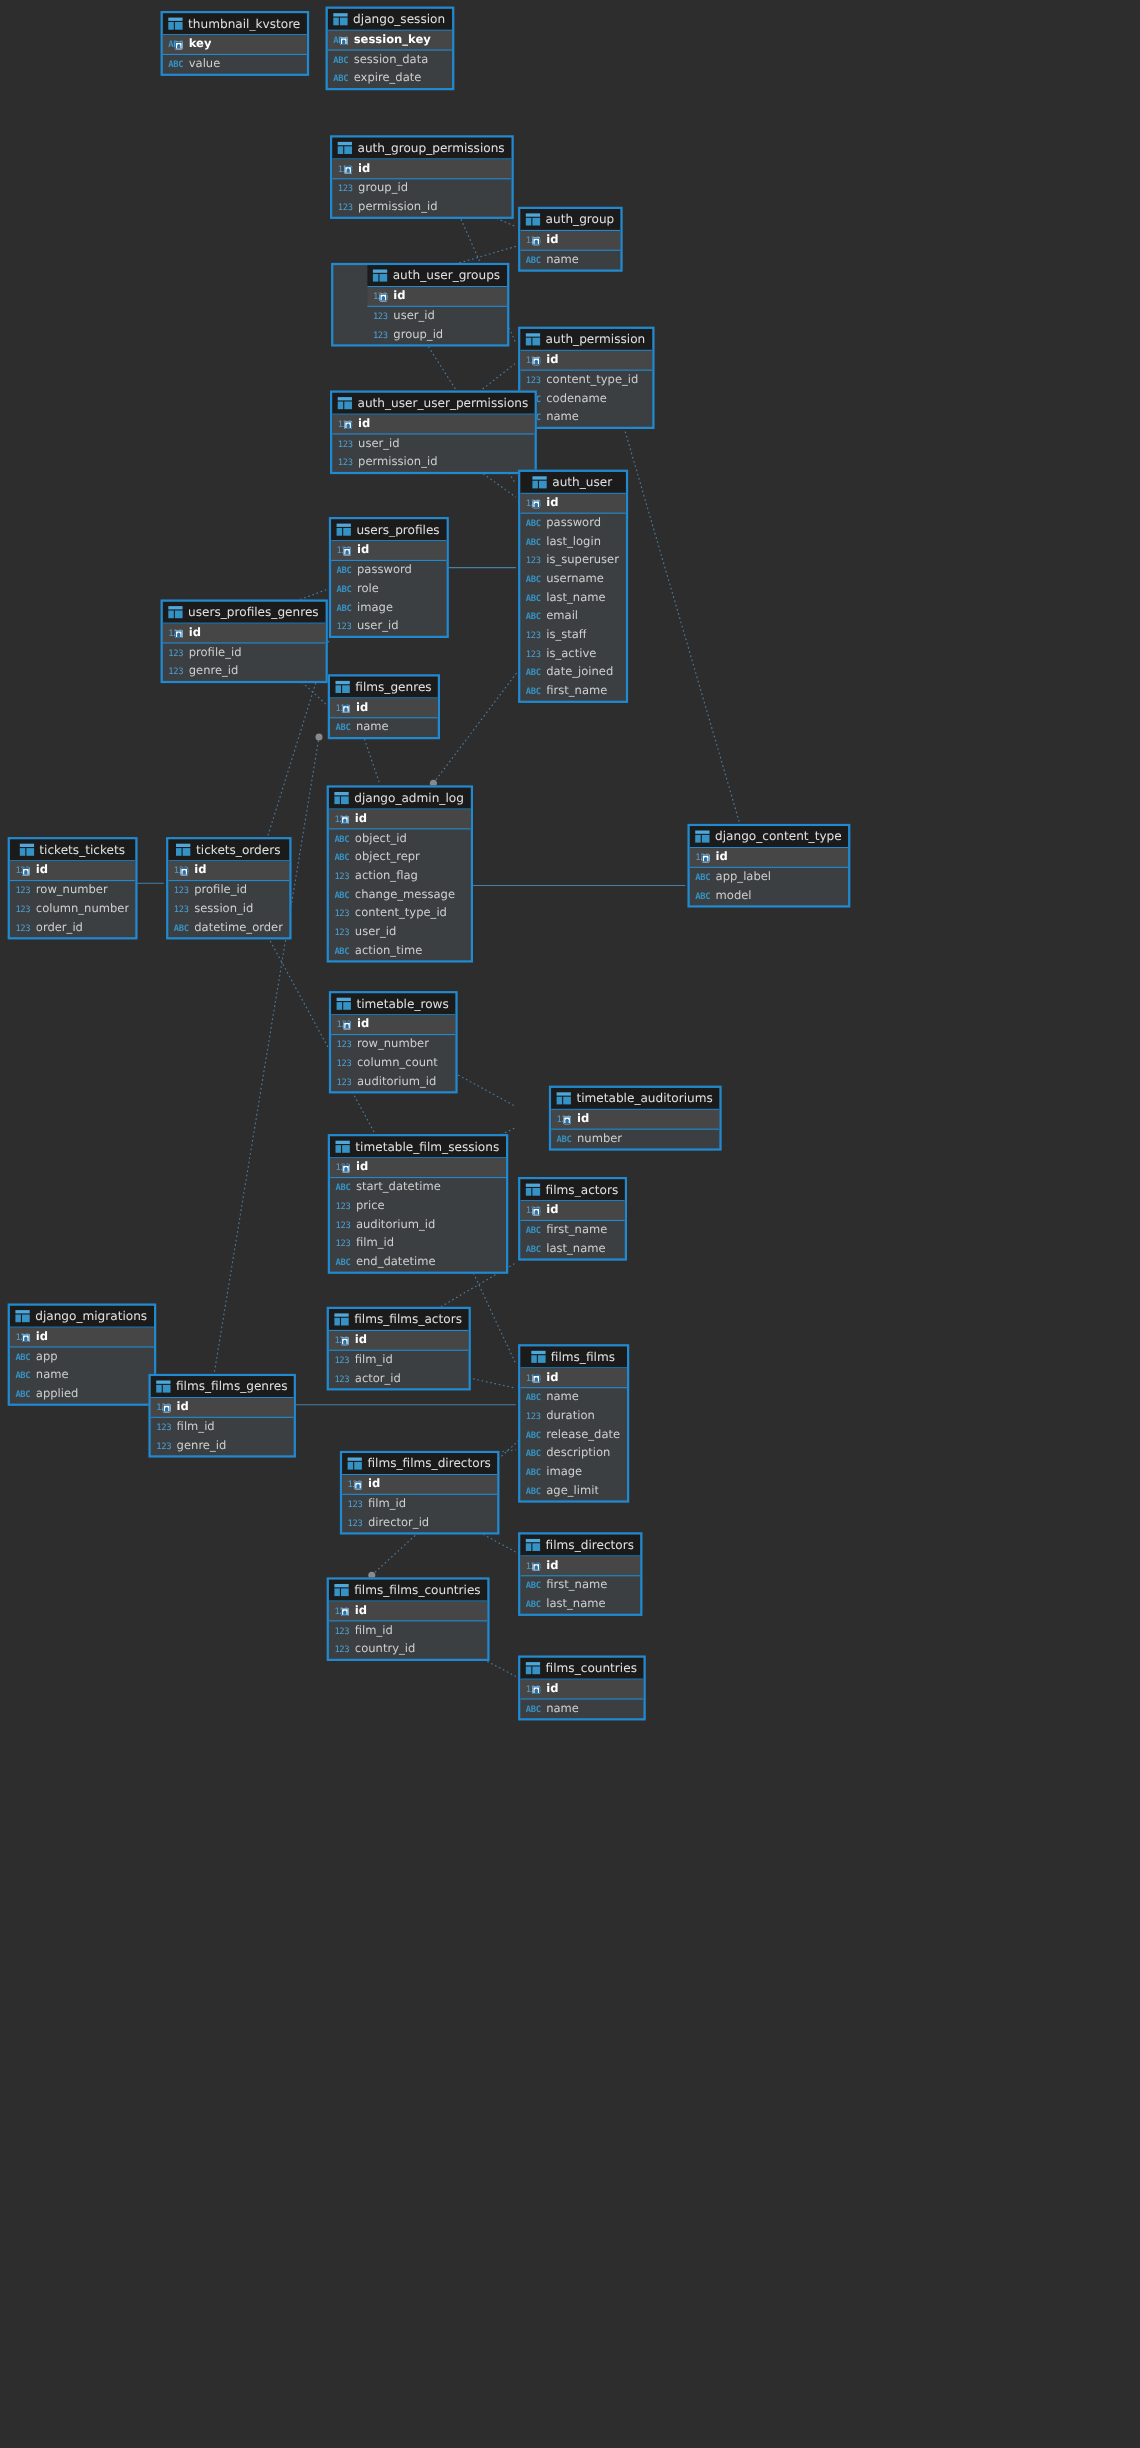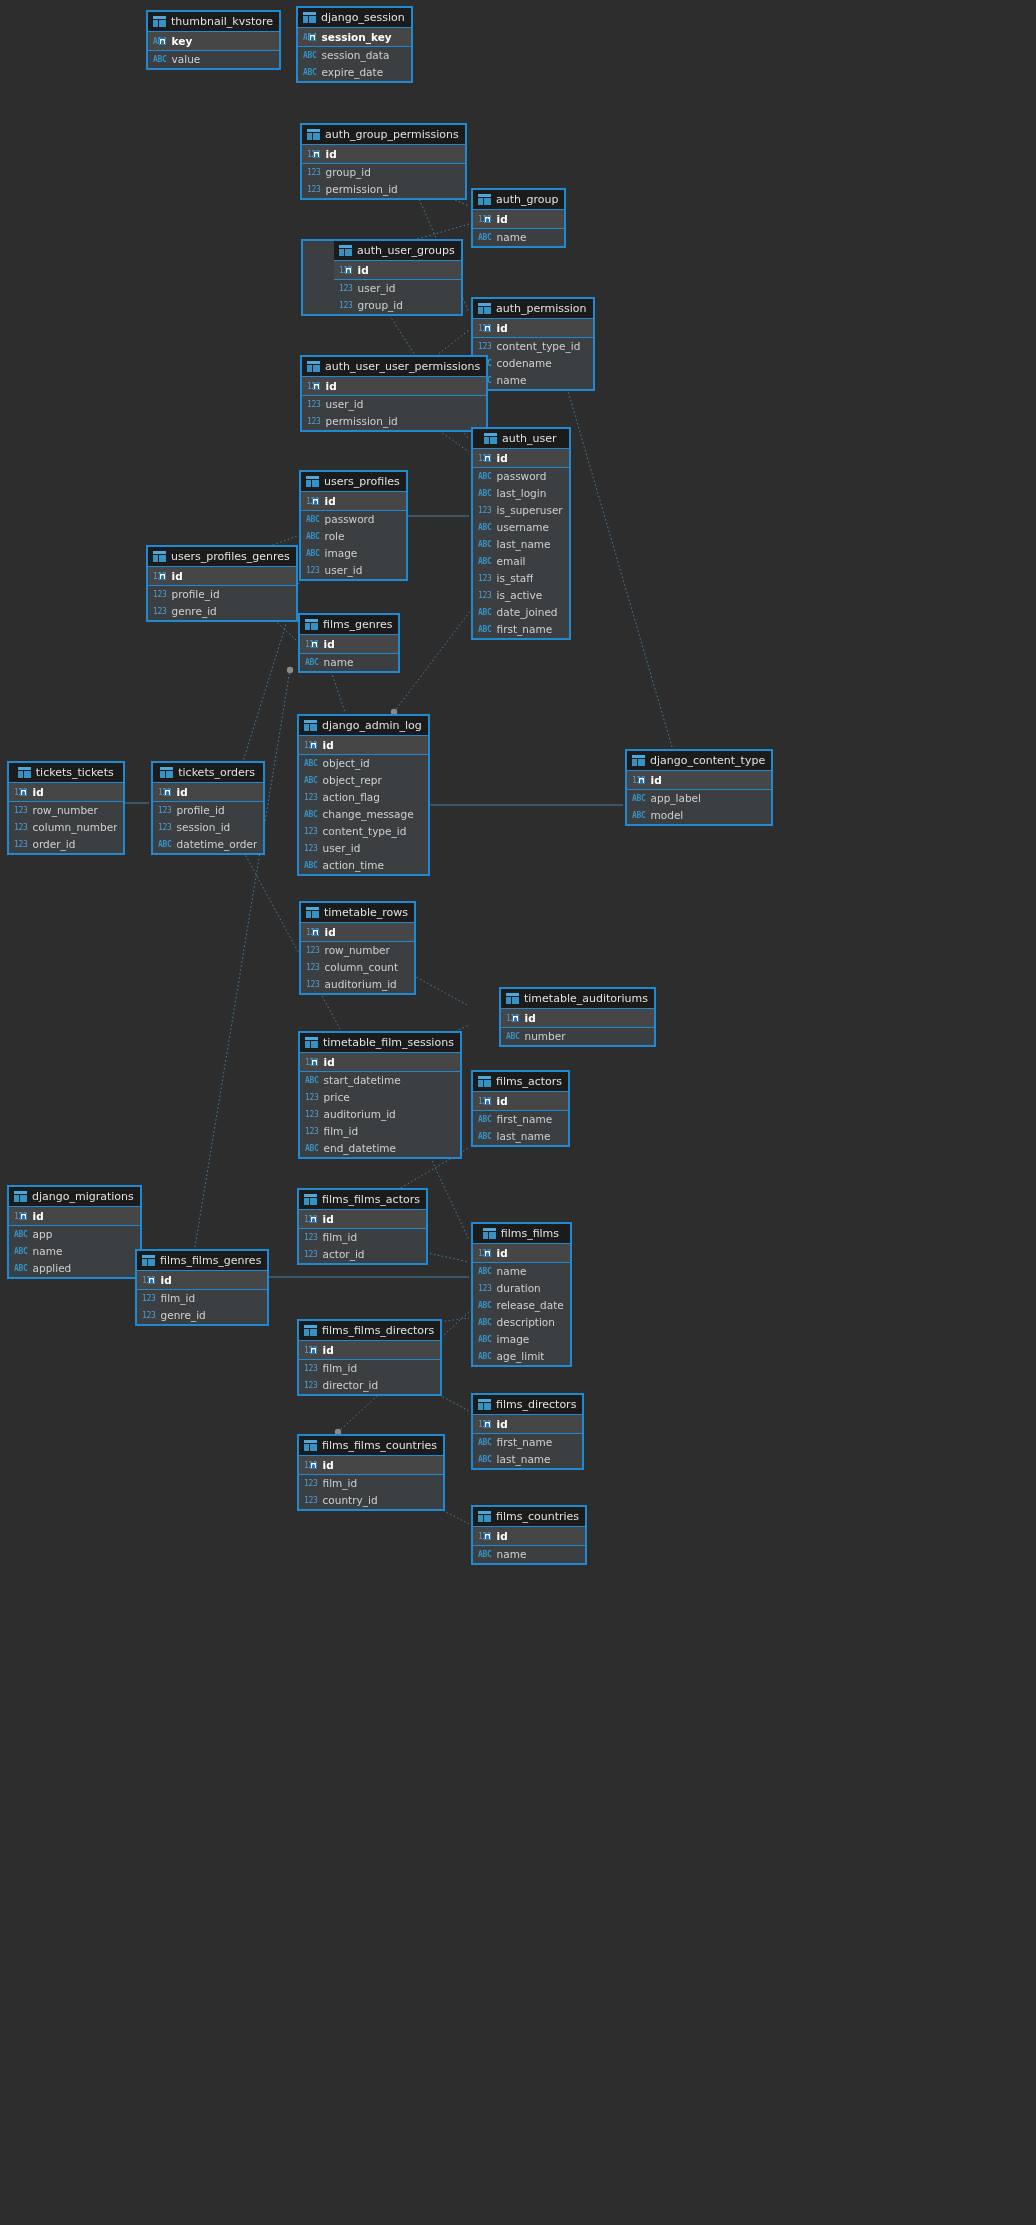--- a/index.html
+++ b/index.html
@@ -842,21 +842,21 @@
         <div class="col">
           <span class="typeic num">123</span>
           <span class="lbl">film_id</span>
         </div>
         <div class="col">
           <span class="typeic num">123</span>
           <span class="lbl">genre_id</span>
         </div>
       </div>
     </div>
-    <div class="entity" style="left: 297px; top: 1319px; min-width: 98px;">
+    <div class="entity" style="left: 309px; top: 1319px; min-width: 98px;">
       <div class="ent-header">
         <span class="tblicon">
           <i class="a"></i>
           <i class="b"></i>
           <i class="c"></i>
         </span>
         <span class="lbl">films_films_directors</span>
       </div>
       <div class="pk-row">
         <div class="col pk">

